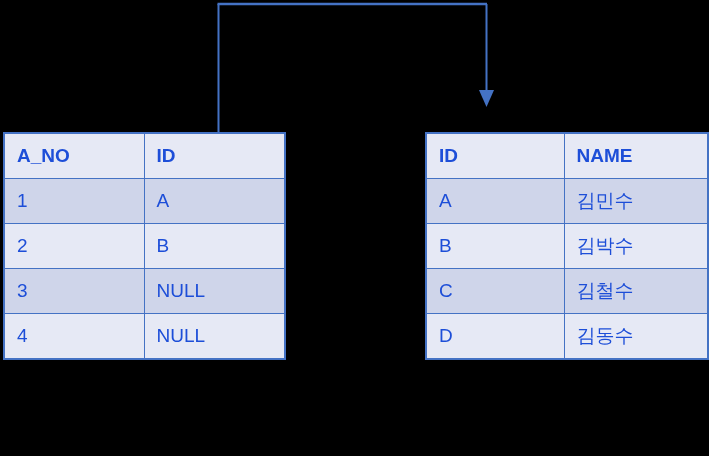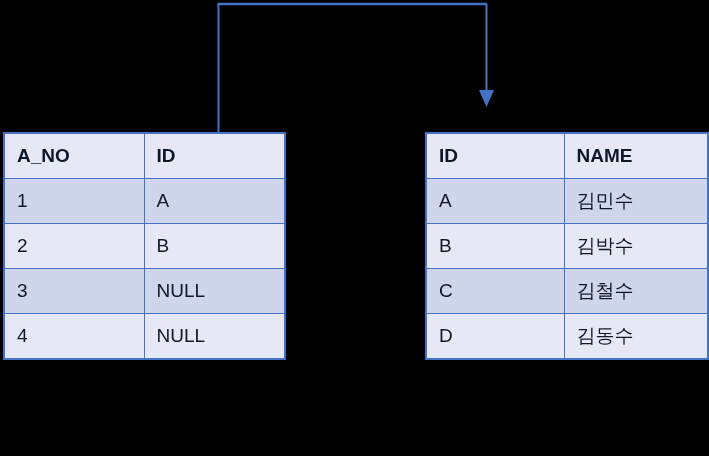--- a/index.html
+++ b/index.html
@@ -23,21 +23,21 @@
     border-spacing: 0;
     table-layout: fixed;
     border: 2px solid #4472C4;
     background: #E6E9F5;
   }
   .db-table td, .db-table th {
     border: 1px solid #4472C4;
     padding: 0 12px;
     height: 44px;
     font-size: 19px;
-    color: #0f172a;
+    color: #1d4ed8;
     text-align: left;
     vertical-align: middle;
     white-space: nowrap;
     overflow: hidden;
   }
   .db-table th {
     font-weight: bold;
     background: #E6E9F5;
   }
   .db-table tbody tr.row-odd td  { background: #CFD5EA; }

